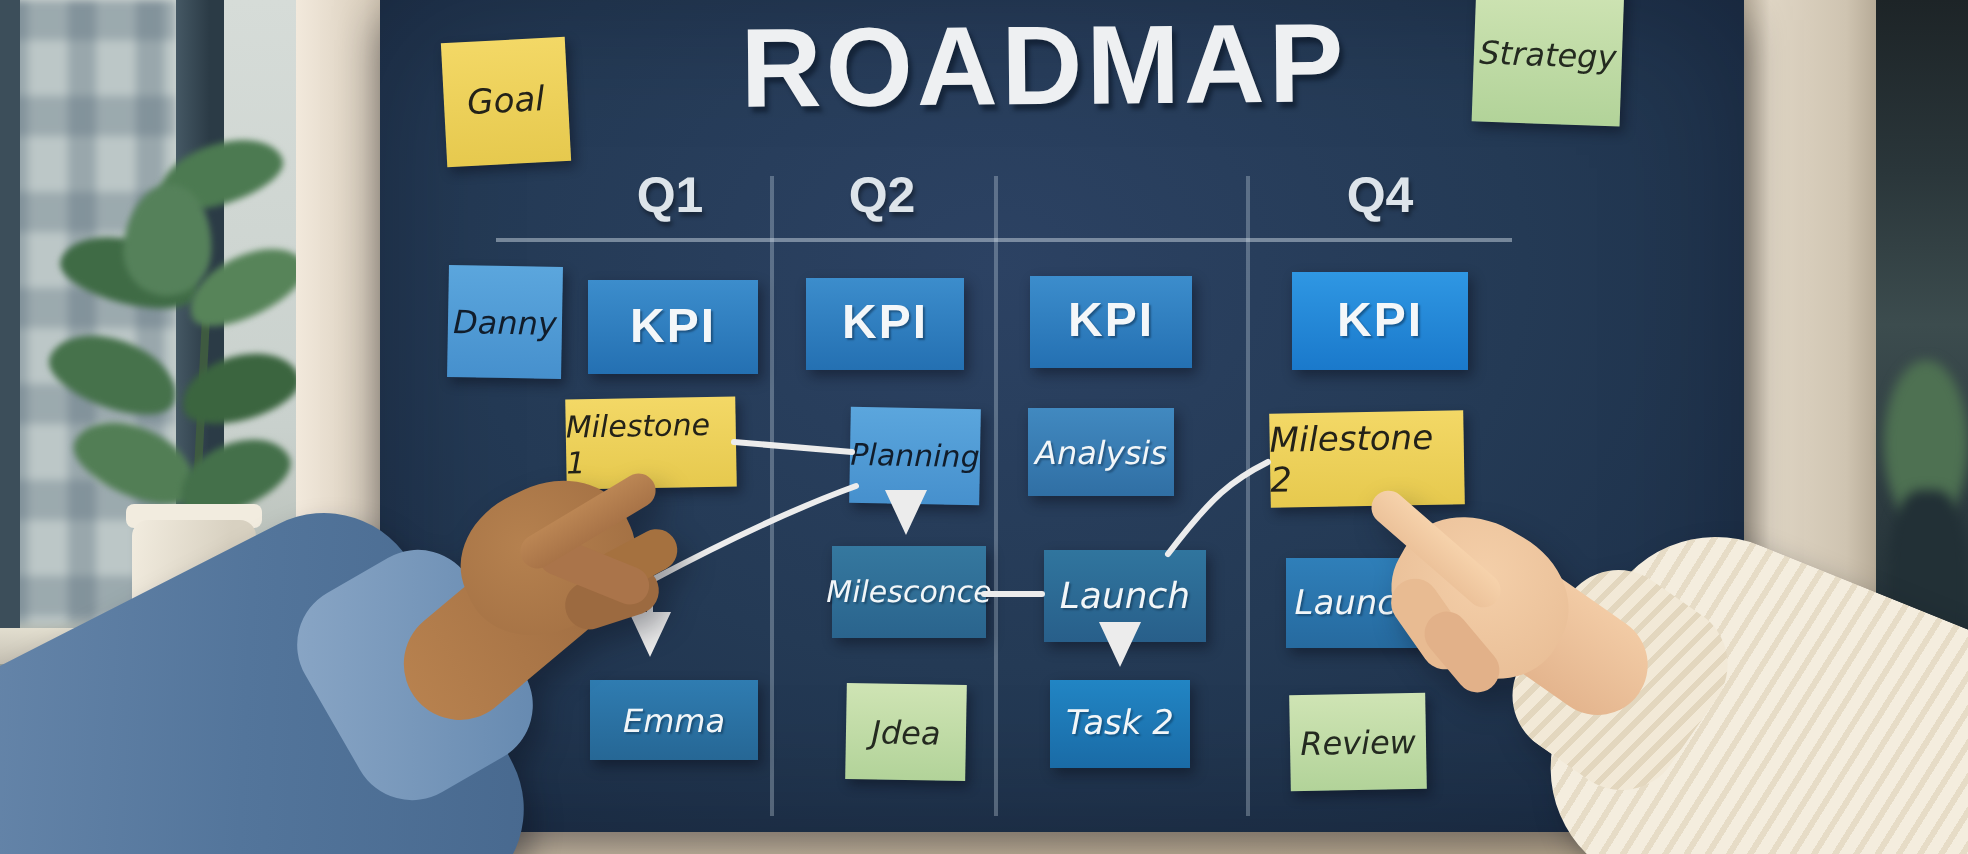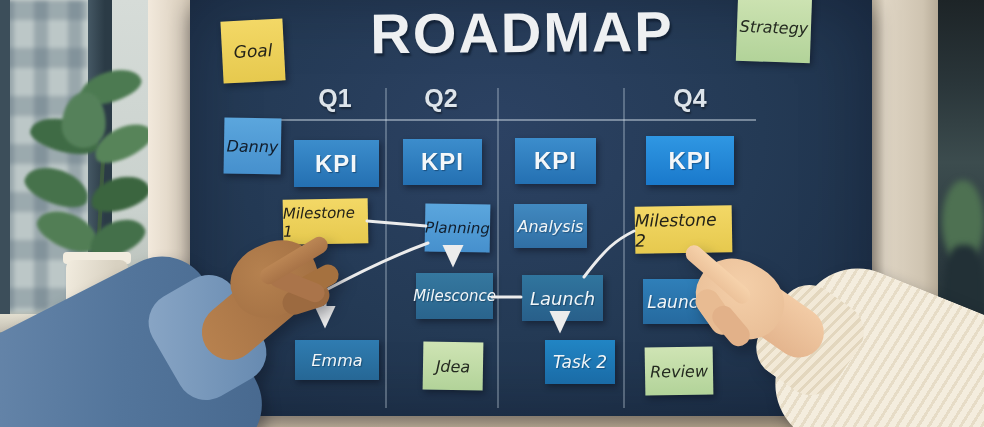--- a/index.html
+++ b/index.html
@@ -112,39 +112,39 @@
     <div class="abs qlabel" style="left:219px;">Q2</div>
     <div class="abs qlabel" style="left:468px;">Q4</div>
 
     <div class="abs underline-h"></div>
     <div class="abs divider-v" style="left:195px;"></div>
     <div class="abs divider-v" style="left:307px;"></div>
     <div class="abs divider-v" style="left:433px;"></div>
 
     <div class="note hand yellow" style="left:32px;top:20px;width:62px;height:62px;font-size:17px;transform:rotate(-3deg);">Goal</div>
     <div class="note hand green" style="left:547px;top:-8px;width:74px;height:70px;font-size:16px;transform:rotate(2deg);">Strategy</div>
-    <div class="note hand bluelight" style="left:34px;top:118px;width:57px;height:56px;font-size:16px;transform:rotate(1deg);">Danny</div>
+    <div class="note hand bluelight" style="left:34px;top:133px;width:57px;height:56px;font-size:16px;transform:rotate(1deg);">Danny</div>
 
     <div class="note kpi" style="left:104px;top:140px;width:85px;height:47px;">KPI</div>
     <div class="note kpi" style="left:213px;top:139px;width:79px;height:46px;">KPI</div>
     <div class="note kpi" style="left:325px;top:138px;width:81px;height:46px;">KPI</div>
     <div class="note kpi kpi-bright" style="left:456px;top:136px;width:88px;height:49px;">KPI</div>
 
     <div class="note hand yellow" style="left:93px;top:199px;width:85px;height:45px;font-size:15px;transform:rotate(-1deg);">Milestone 1</div>
     <div class="note hand bluelight" style="left:235px;top:204px;width:65px;height:48px;font-size:15px;transform:rotate(1deg);">Planning</div>
     <div class="note hand bluecard" style="left:324px;top:204px;width:73px;height:44px;font-size:16px;background:linear-gradient(180deg,#4189c0,#306fa4);text-align:center;">Analysis</div>
     <div class="note hand yellow" style="left:445px;top:206px;width:97px;height:47px;font-size:17px;transform:rotate(-1deg);">Milestone 2</div>
 
     <div class="note hand bluecard" style="left:226px;top:273px;width:77px;height:46px;font-size:15px;background:linear-gradient(180deg,#35789f,#2a648d);">Milesconce</div>
     <div class="note hand bluecard" style="left:332px;top:275px;width:81px;height:46px;font-size:18px;background:linear-gradient(180deg,#30759e,#285f8a);">Launch</div>
     <div class="note hand bluecard" style="left:453px;top:279px;width:70px;height:45px;font-size:17px;background:linear-gradient(180deg,#2f7fb9,#266a9f);">Launch</div>
 
     <div class="note hand bluecard" style="left:105px;top:340px;width:84px;height:40px;font-size:16px;background:linear-gradient(180deg,#2f7cb1,#266795);">Emma</div>
     <div class="note hand green" style="left:233px;top:342px;width:60px;height:48px;font-size:16px;transform:rotate(1deg);">Jdea</div>
-    <div class="note hand bluecard" style="left:335px;top:340px;width:70px;height:44px;font-size:17px;background:linear-gradient(180deg,#2185c4,#1a6ba6);margin-left:20px;">Task 2</div>
+    <div class="note hand bluecard" style="left:335px;top:340px;width:70px;height:44px;font-size:17px;background:linear-gradient(180deg,#2185c4,#1a6ba6);">Task 2</div>
     <div class="note hand green" style="left:455px;top:347px;width:68px;height:48px;font-size:16px;transform:rotate(-1deg);">Review</div>
   </div>
 
   <svg class="connectors" width="984" height="427" viewBox="0 0 984 427">
     <defs>
       <marker id="arr" markerWidth="9" markerHeight="9" refX="6.5" refY="4" orient="auto">
         <path d="M0.5,0.5 L8,4 L0.5,7.5 Z" fill="#ececec"></path>
       </marker>
     </defs>
     <g stroke="#ececec" stroke-width="3" fill="none" stroke-linecap="round">

